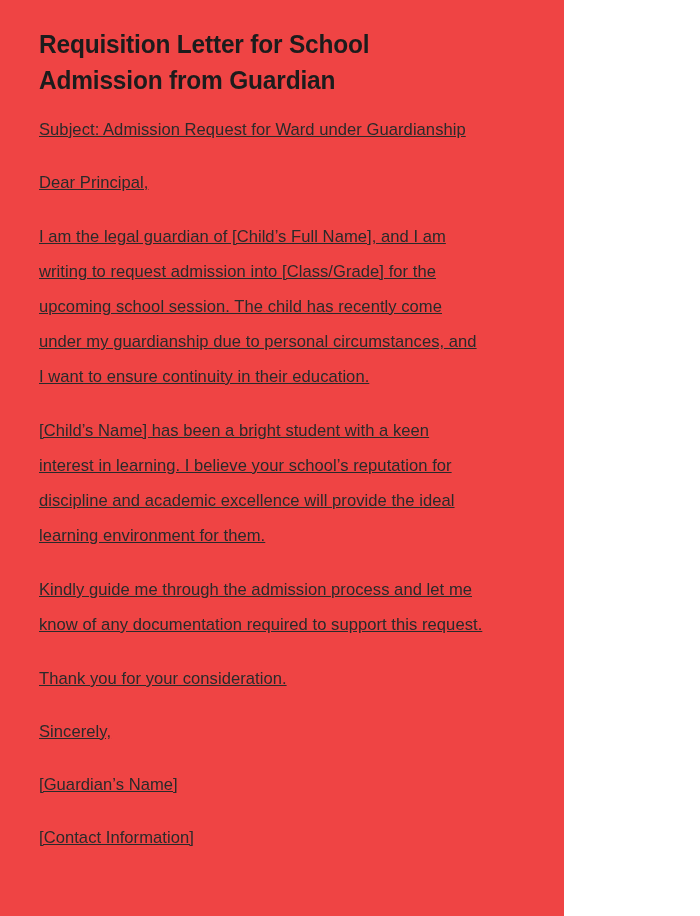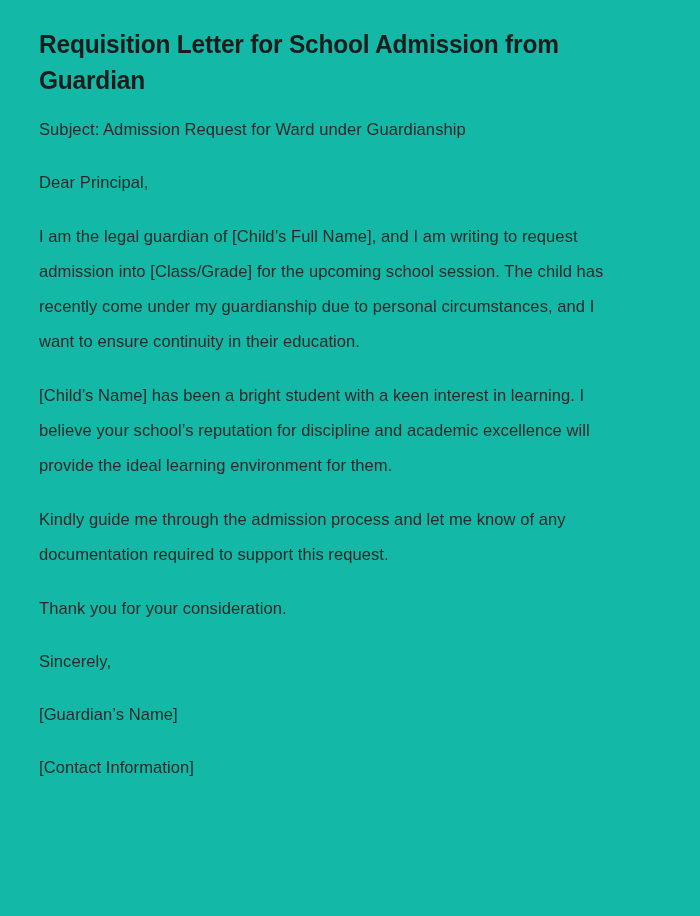--- a/index.html
+++ b/index.html
@@ -10,41 +10,42 @@
     width: 700px;
     height: 916px;
     background: #ffffff;
     font-family: "Liberation Sans", "DejaVu Sans", sans-serif;
     color: #2a2a2a;
     overflow: hidden;
   }
 
   .letter-page {
     box-sizing: border-box;
-    width: 700px;
+    width: 564px;
     min-height: 916px;
     padding: 26px 70px 20px 39px;
-    background: #14b8a6;
+    background: #ef4444;
   }
 
   .letter-title {
     margin: 0 0 14px 0;
     font-family: "Liberation Sans Narrow", "Liberation Sans", "DejaVu Sans Condensed", sans-serif;
     font-size: 25.5px;
     font-weight: 700;
     line-height: 36px;
     letter-spacing: -0.2px;
     color: #1c1c1c;
     max-width: 560px;
     transform: scaleX(0.96);
     transform-origin: left center;
   }
 
   .letter-body {
     max-width: 600px;
+    text-decoration: underline;
   }
 
   .letter-para {
     margin: 0 0 19px 0;
     font-size: 17px;
     line-height: 35px;
     font-weight: 400;
     color: #2a2a2a;
     letter-spacing: 0.05px;
     transform: scaleX(0.975);

